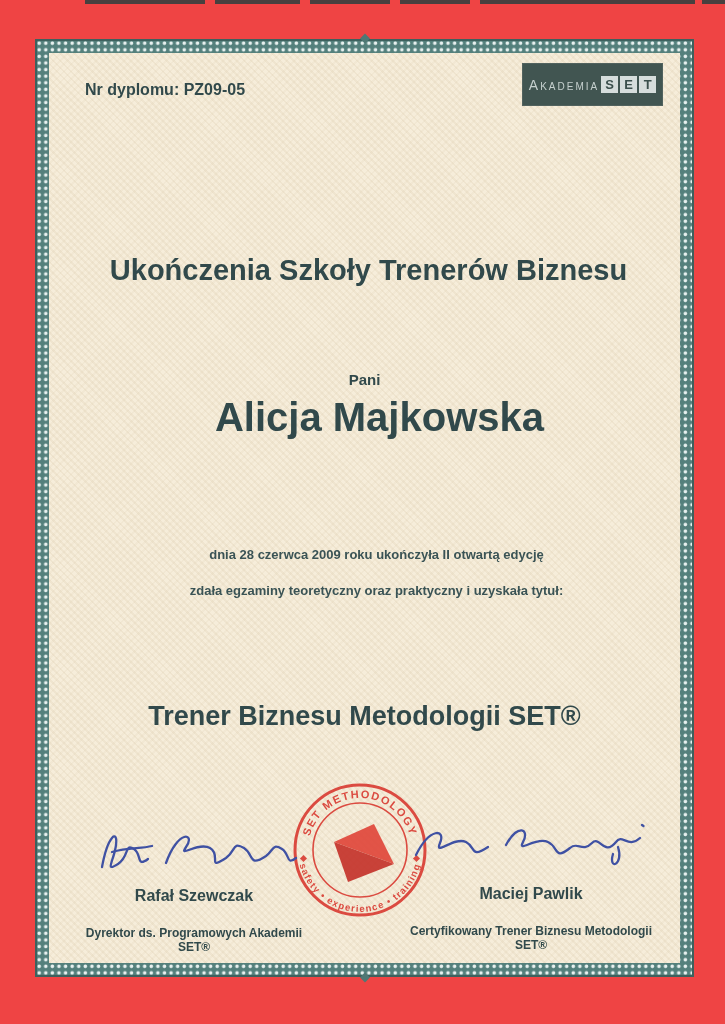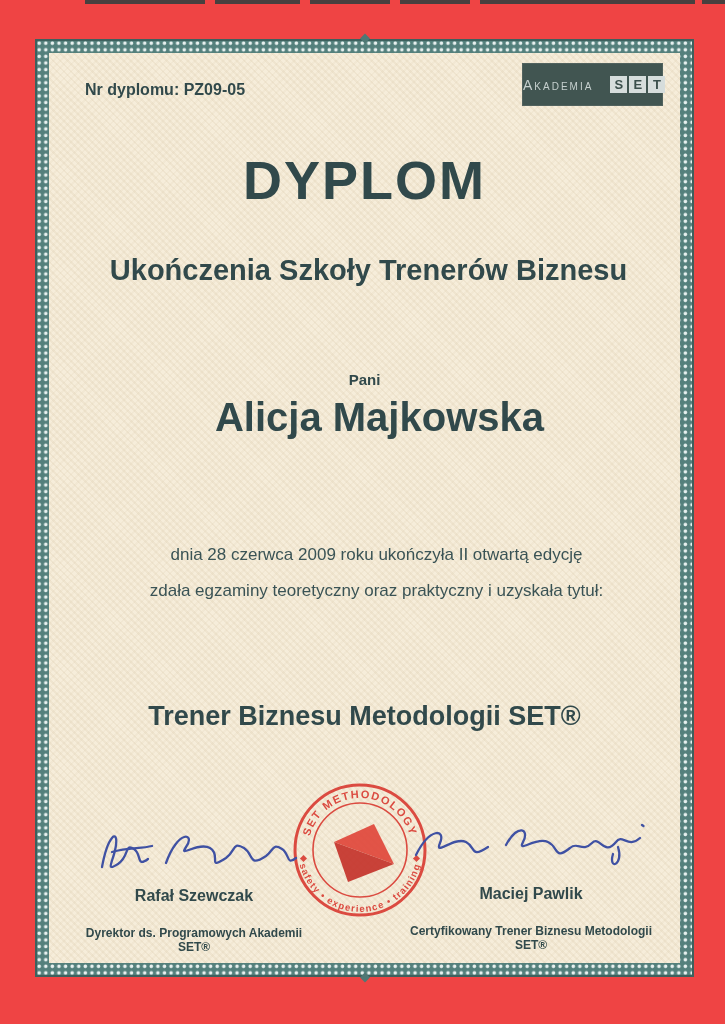--- a/index.html
+++ b/index.html
@@ -28,32 +28,32 @@
     background-image:
       repeating-linear-gradient(45deg, rgba(213,195,163,.20) 0 2px, rgba(213,195,163,0) 2px 5px),
       repeating-linear-gradient(-45deg, rgba(213,195,163,.13) 0 2px, rgba(213,195,163,0) 2px 5px);
   }
   .centered{position:absolute;left:0;right:0;text-align:center;}
   .ink{color:#31494b;}
   .diploma-no{position:absolute;left:36px;top:28px;font-size:16px;color:#31494b;font-weight:600;}
   .diploma-no b{font-weight:800;}
   .logo{
     position:absolute;left:474px;top:11px;width:139px;height:41px;
-    background:#415551;display:flex;align-items:center;justify-content:flex-start;gap:17px;
+    background:#415551;display:flex;align-items:center;justify-content:center;gap:2px;
     box-shadow:0 0 0 1px #51625e;
   }
   .logo-word{color:#c6d0ce;font-variant:small-caps;letter-spacing:2px;font-size:14px;}
   .logo-squares{display:flex;gap:2px;}
   .sq{width:17px;height:17px;background:#d6dddc;color:#3b4f4c;font-weight:700;font-size:13px;
       display:flex;align-items:center;justify-content:center;}
   .title{top:96px;font-size:54px;font-weight:700;letter-spacing:2px;}
   .subtitle{top:201px;font-size:29px;font-weight:600;margin-left:8px;}
   .salutation{top:318px;font-size:15px;font-weight:700;}
   .name{top:342px;font-size:40px;font-weight:600;margin-left:30px;}
-  .bodytext{top:484px;font-size:17px;font-weight:400;line-height:36px;color:#3a5355;padding-left:24px;}
+  .bodytext{top:484px;font-size:13px;font-weight:700;line-height:36px;color:#3a5355;padding-left:24px;}
   .award{top:648px;font-size:27px;font-weight:700;}
   .stamp{position:absolute;left:241px;top:727px;width:140px;height:140px;opacity:.9;z-index:1;}
   .sig-block{position:absolute;text-align:center;z-index:2;}
   .sig-block.left{left:28px;top:768px;width:234px;}
   .sig-block.right{left:350px;top:756px;width:264px;}
   .sig-name{font-size:16px;font-weight:700;color:#31494b;margin-top:2px;}
   .sig-role{font-size:12px;font-weight:700;color:#31494b;margin-top:21px;}
   .sig-svg{display:block;margin:0 auto;}
 </style>
 </head>
@@ -81,21 +81,20 @@
 
       <div class="logo">
         <span class="logo-word">Akademia</span>
         <span class="logo-squares">
           <span class="sq">S</span>
           <span class="sq">E</span>
           <span class="sq">T</span>
         </span>
       </div>
 
-      <div class="centered ink title">DYPLOM</div>
       <div class="centered ink subtitle">Ukończenia Szkoły Trenerów Biznesu</div>
       <div class="centered ink salutation">Pani</div>
       <div class="centered ink name">Alicja Majkowska</div>
 
       <div class="centered bodytext">
         <div>dnia 28 czerwca 2009 roku ukończyła II otwartą edycję</div>
         <div>zdała egzaminy teoretyczny oraz praktyczny i uzyskała tytuł:</div>
       </div>
 
       <div class="centered ink award">Trener Biznesu Metodologii SET®</div>

